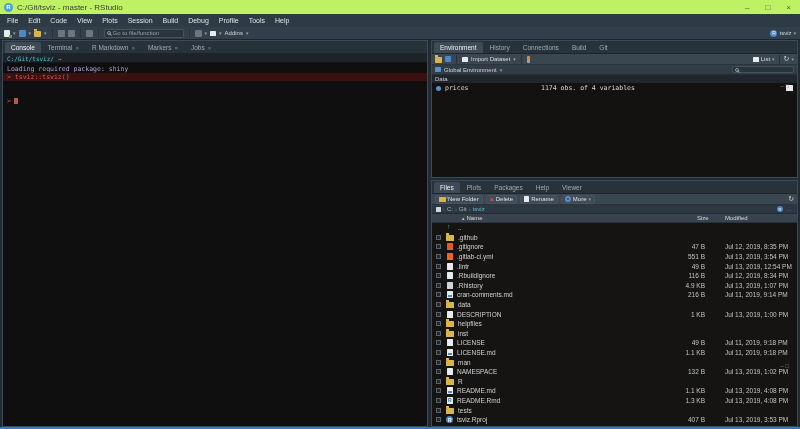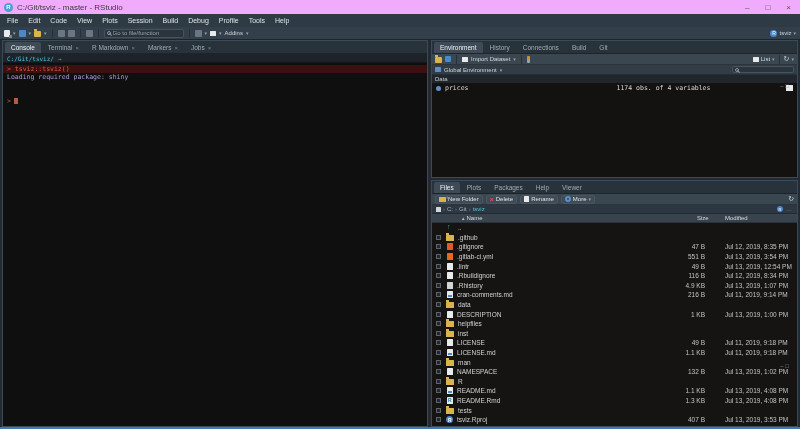--- a/index.html
+++ b/index.html
@@ -1,21 +1,21 @@
 <!DOCTYPE html>
 <html><head>
 <meta charset="utf-8">
 <style>
   * { margin:0; padding:0; box-sizing:border-box; }
   html,body { width:800px; height:429px; overflow:hidden; background:#222b33;
               font-family:"Liberation Sans", sans-serif; }
   .abs { position:absolute; }
 
   
-  .titlebar { position:absolute; top:0; left:0; right:0; height:14px; background:#f0abfc;
+  .titlebar { position:absolute; top:0; left:0; right:0; height:14px; background:#bef264;
               display:flex; align-items:center; padding-left:4px; font-size:8px; color:#3c3c3c; }
   .rstudio-ball { width:9px; height:9px; border-radius:50%; background:#4aa0d5; color:#fff;
                   font-size:6px; font-weight:bold; display:flex; align-items:center;
                   justify-content:center; margin-right:4px; }
   .win-controls { margin-left:auto; display:flex; gap:16px; padding-right:9px; color:#555; font-size:8px; }
 
   
   .menubar { position:absolute; top:14px; left:0; right:0; height:13px; background:#2e3a44;
              display:flex; align-items:center; padding-left:2px; }
   .menu-item { color:#dde3e8; font-size:7px; padding:0 5px; }
@@ -80,21 +80,21 @@
                font-size:6px; color:#cdd5db; gap:3px; flex:none; border-bottom:1px solid #262f37; }
   .search-box { margin-left:auto; width:62px; height:7px; background:#2a343d; border:1px solid #46525c;
                 border-radius:2px; display:flex; align-items:center; padding:0 2px; gap:2px; }
   .env-section { height:8px; background:#20262b; font-size:6px; color:#c8cfd5; padding-left:3px;
                  display:flex; align-items:center; flex:none; }
   .env-list { flex:1; background:#131211; }
   .env-row { height:10px; display:flex; align-items:center; padding:0 4px; font-size:6.5px; color:#d6d6d6;
              font-family:"DejaVu Sans Mono", monospace; }
   .obj-icon { width:5px; height:5px; border-radius:50%; background:#5b8fc9; margin-right:4px; flex:none; }
   .obj-name { width:96px; }
-  .obj-value { flex:1;text-align:center; }
+  .obj-value { flex:1; }
   .obj-grid { width:7px; height:6px; background:#e8eaec; border-radius:0.5px; }
 
   
   .files-pane { left:431px; top:180px; right:2px; bottom:2px; }
   .fbtn { display:flex; align-items:center; gap:2px; padding:0 3px; height:9px; border:1px solid #49555f;
           background:#3f4b56; border-radius:2px; font-size:6px; color:#dfe3e6; }
   .nf-icon { width:7px; height:5px; background:#d9b44a; position:relative; border-radius:0.5px; }
   .nf-icon::after { content:"+"; position:absolute; right:-3px; top:-3px; color:#57a64a; font-size:6px; font-weight:bold; }
   .del-icon { color:#d9534f; font-size:7px; font-weight:bold; line-height:5px; }
   .ren-icon { width:5px; height:6px; background:#e8eaec; border-radius:0.5px; }
@@ -236,23 +236,23 @@
         <span class="tab-close">×</span>
       </span>
     </div>
   <div class="pane-mini abs" style="top:2px; right:2px;"></div>
   <div class="console-wd">
     <span>C:/Git/tsviz/</span>
     <span class="wd-arrow">→</span>
   </div>
   <div class="console-body">
 
+      <div class="cline k-message">Loading required package: shiny</div>
+
       <div class="cline k-command">&gt; tsviz::tsviz()</div>
-
-      <div class="cline k-message">Loading required package: shiny</div>
 
       <div class="cline k-blank"></div>
 
 
       <div class="cline k-blank"></div>
 
       <div class="cline k-prompt">&gt;</div>
     </div>
 </div>
 

